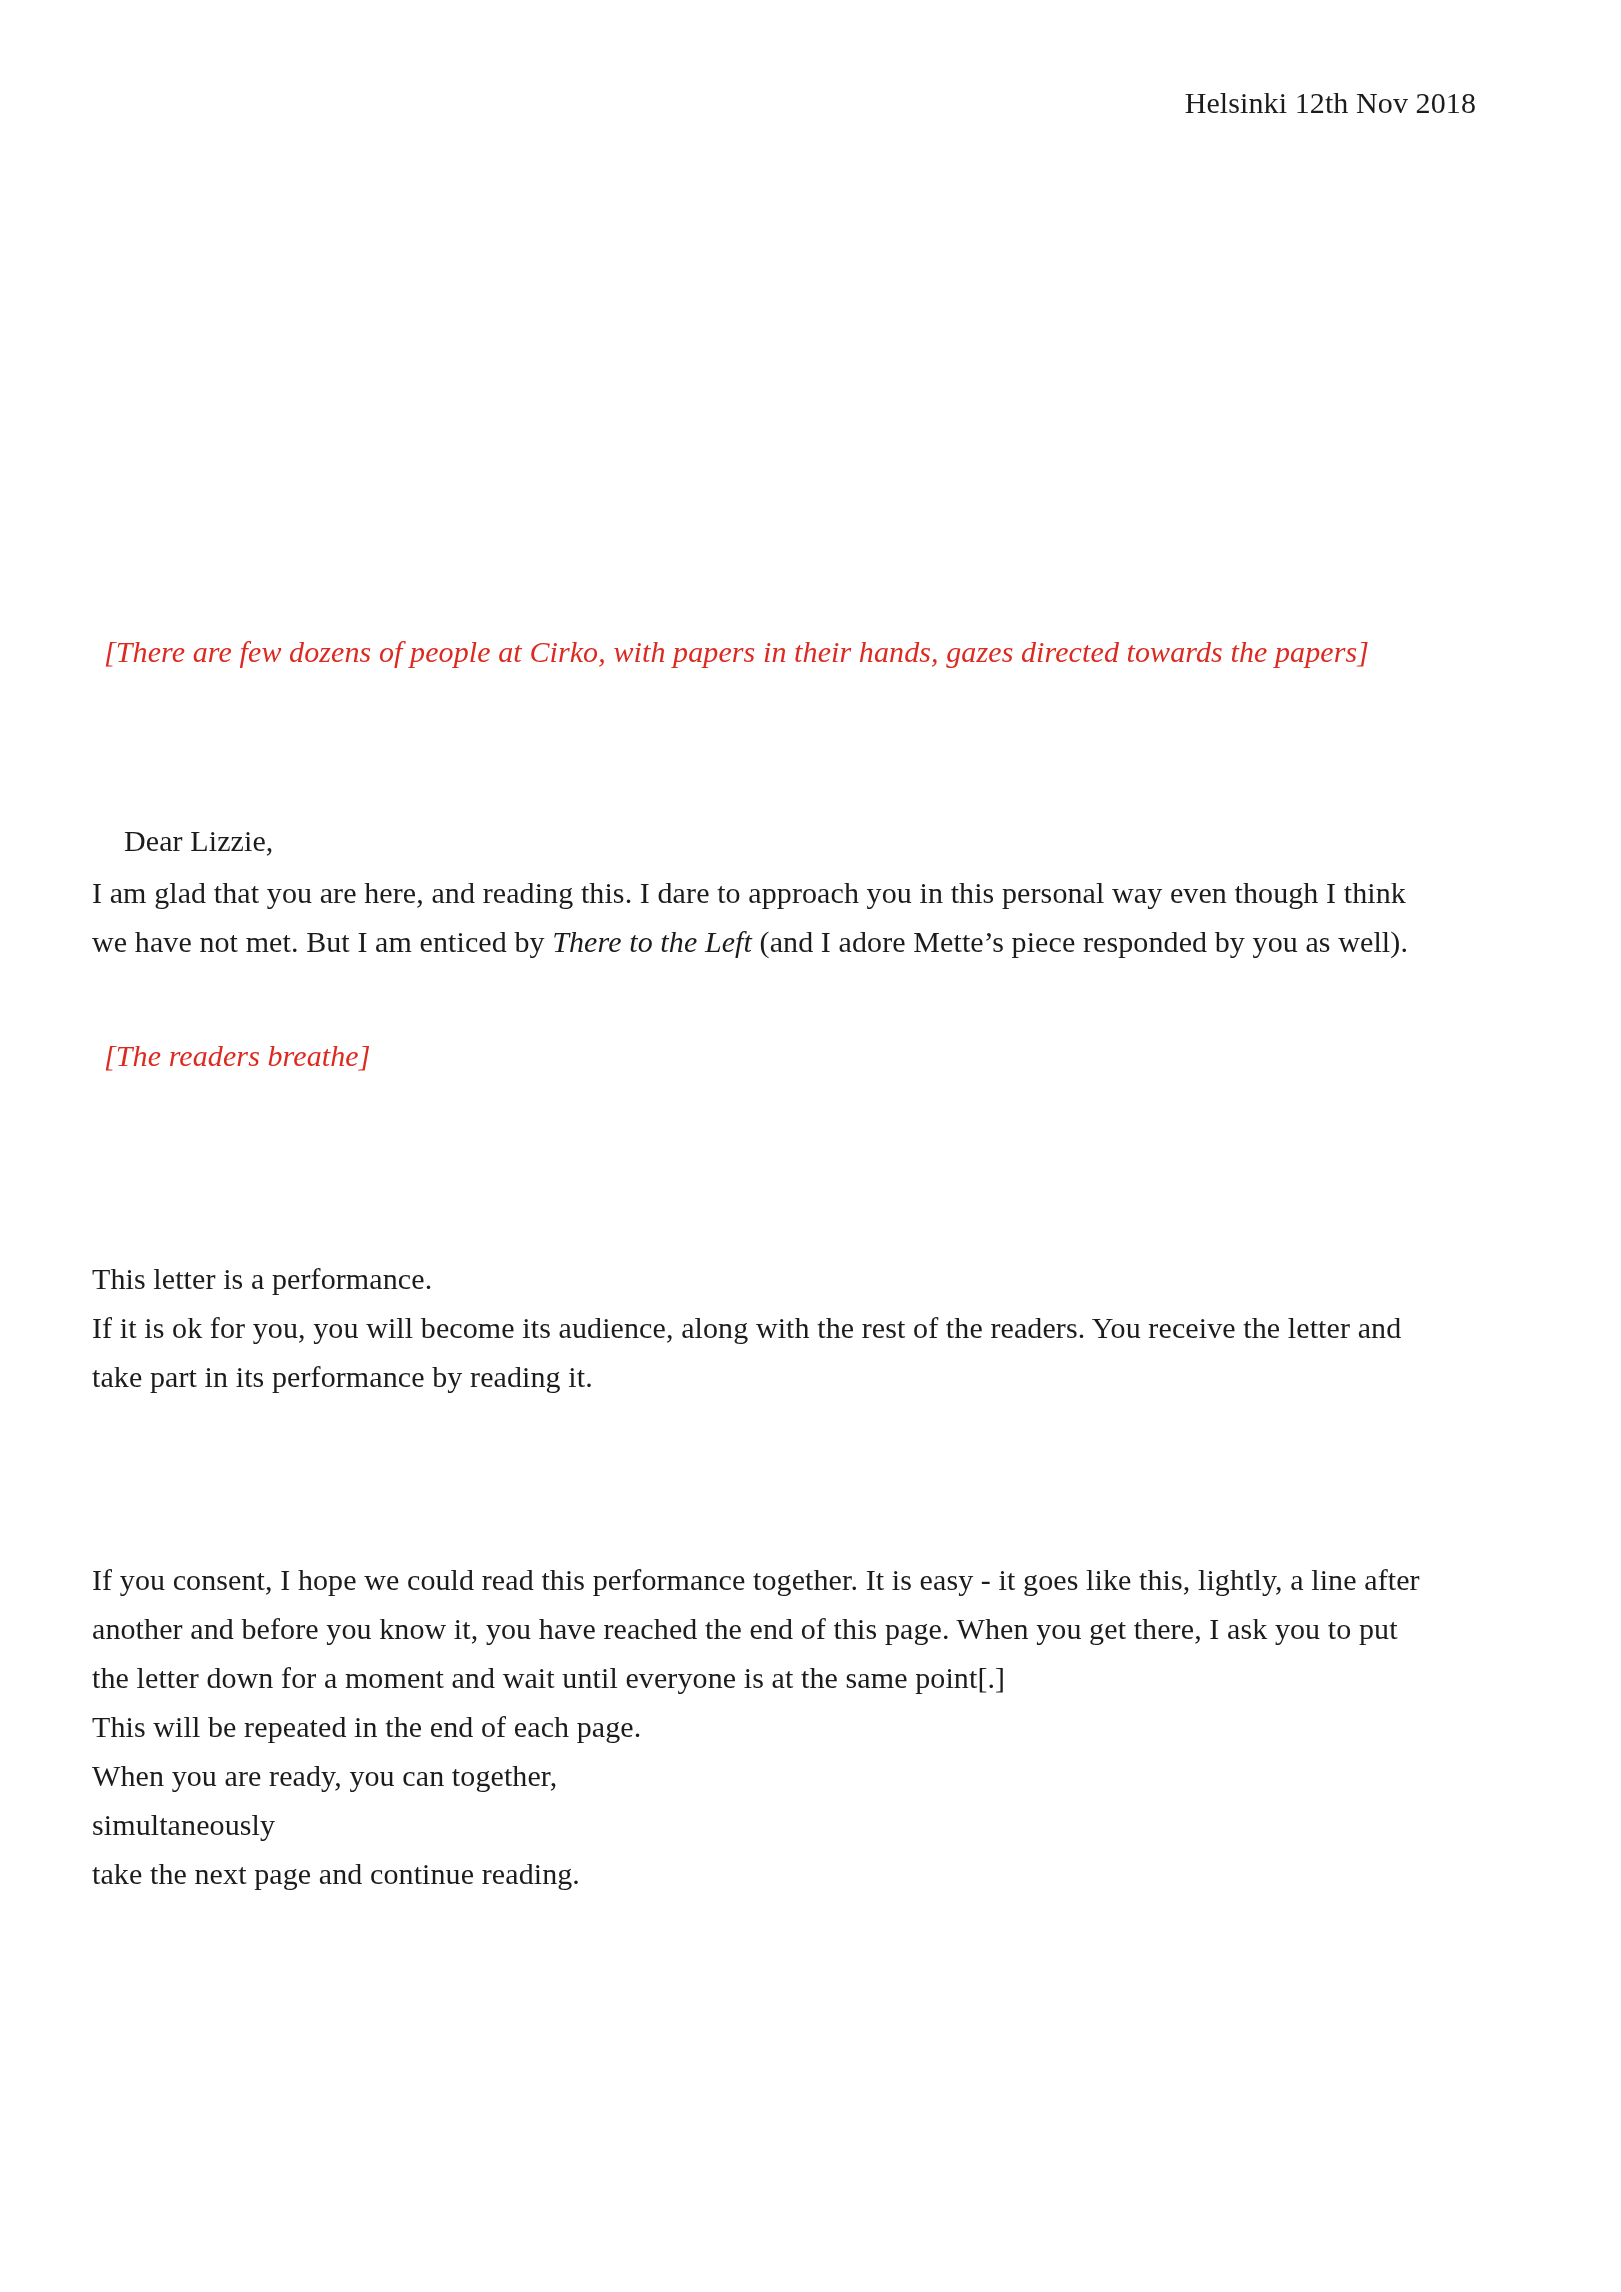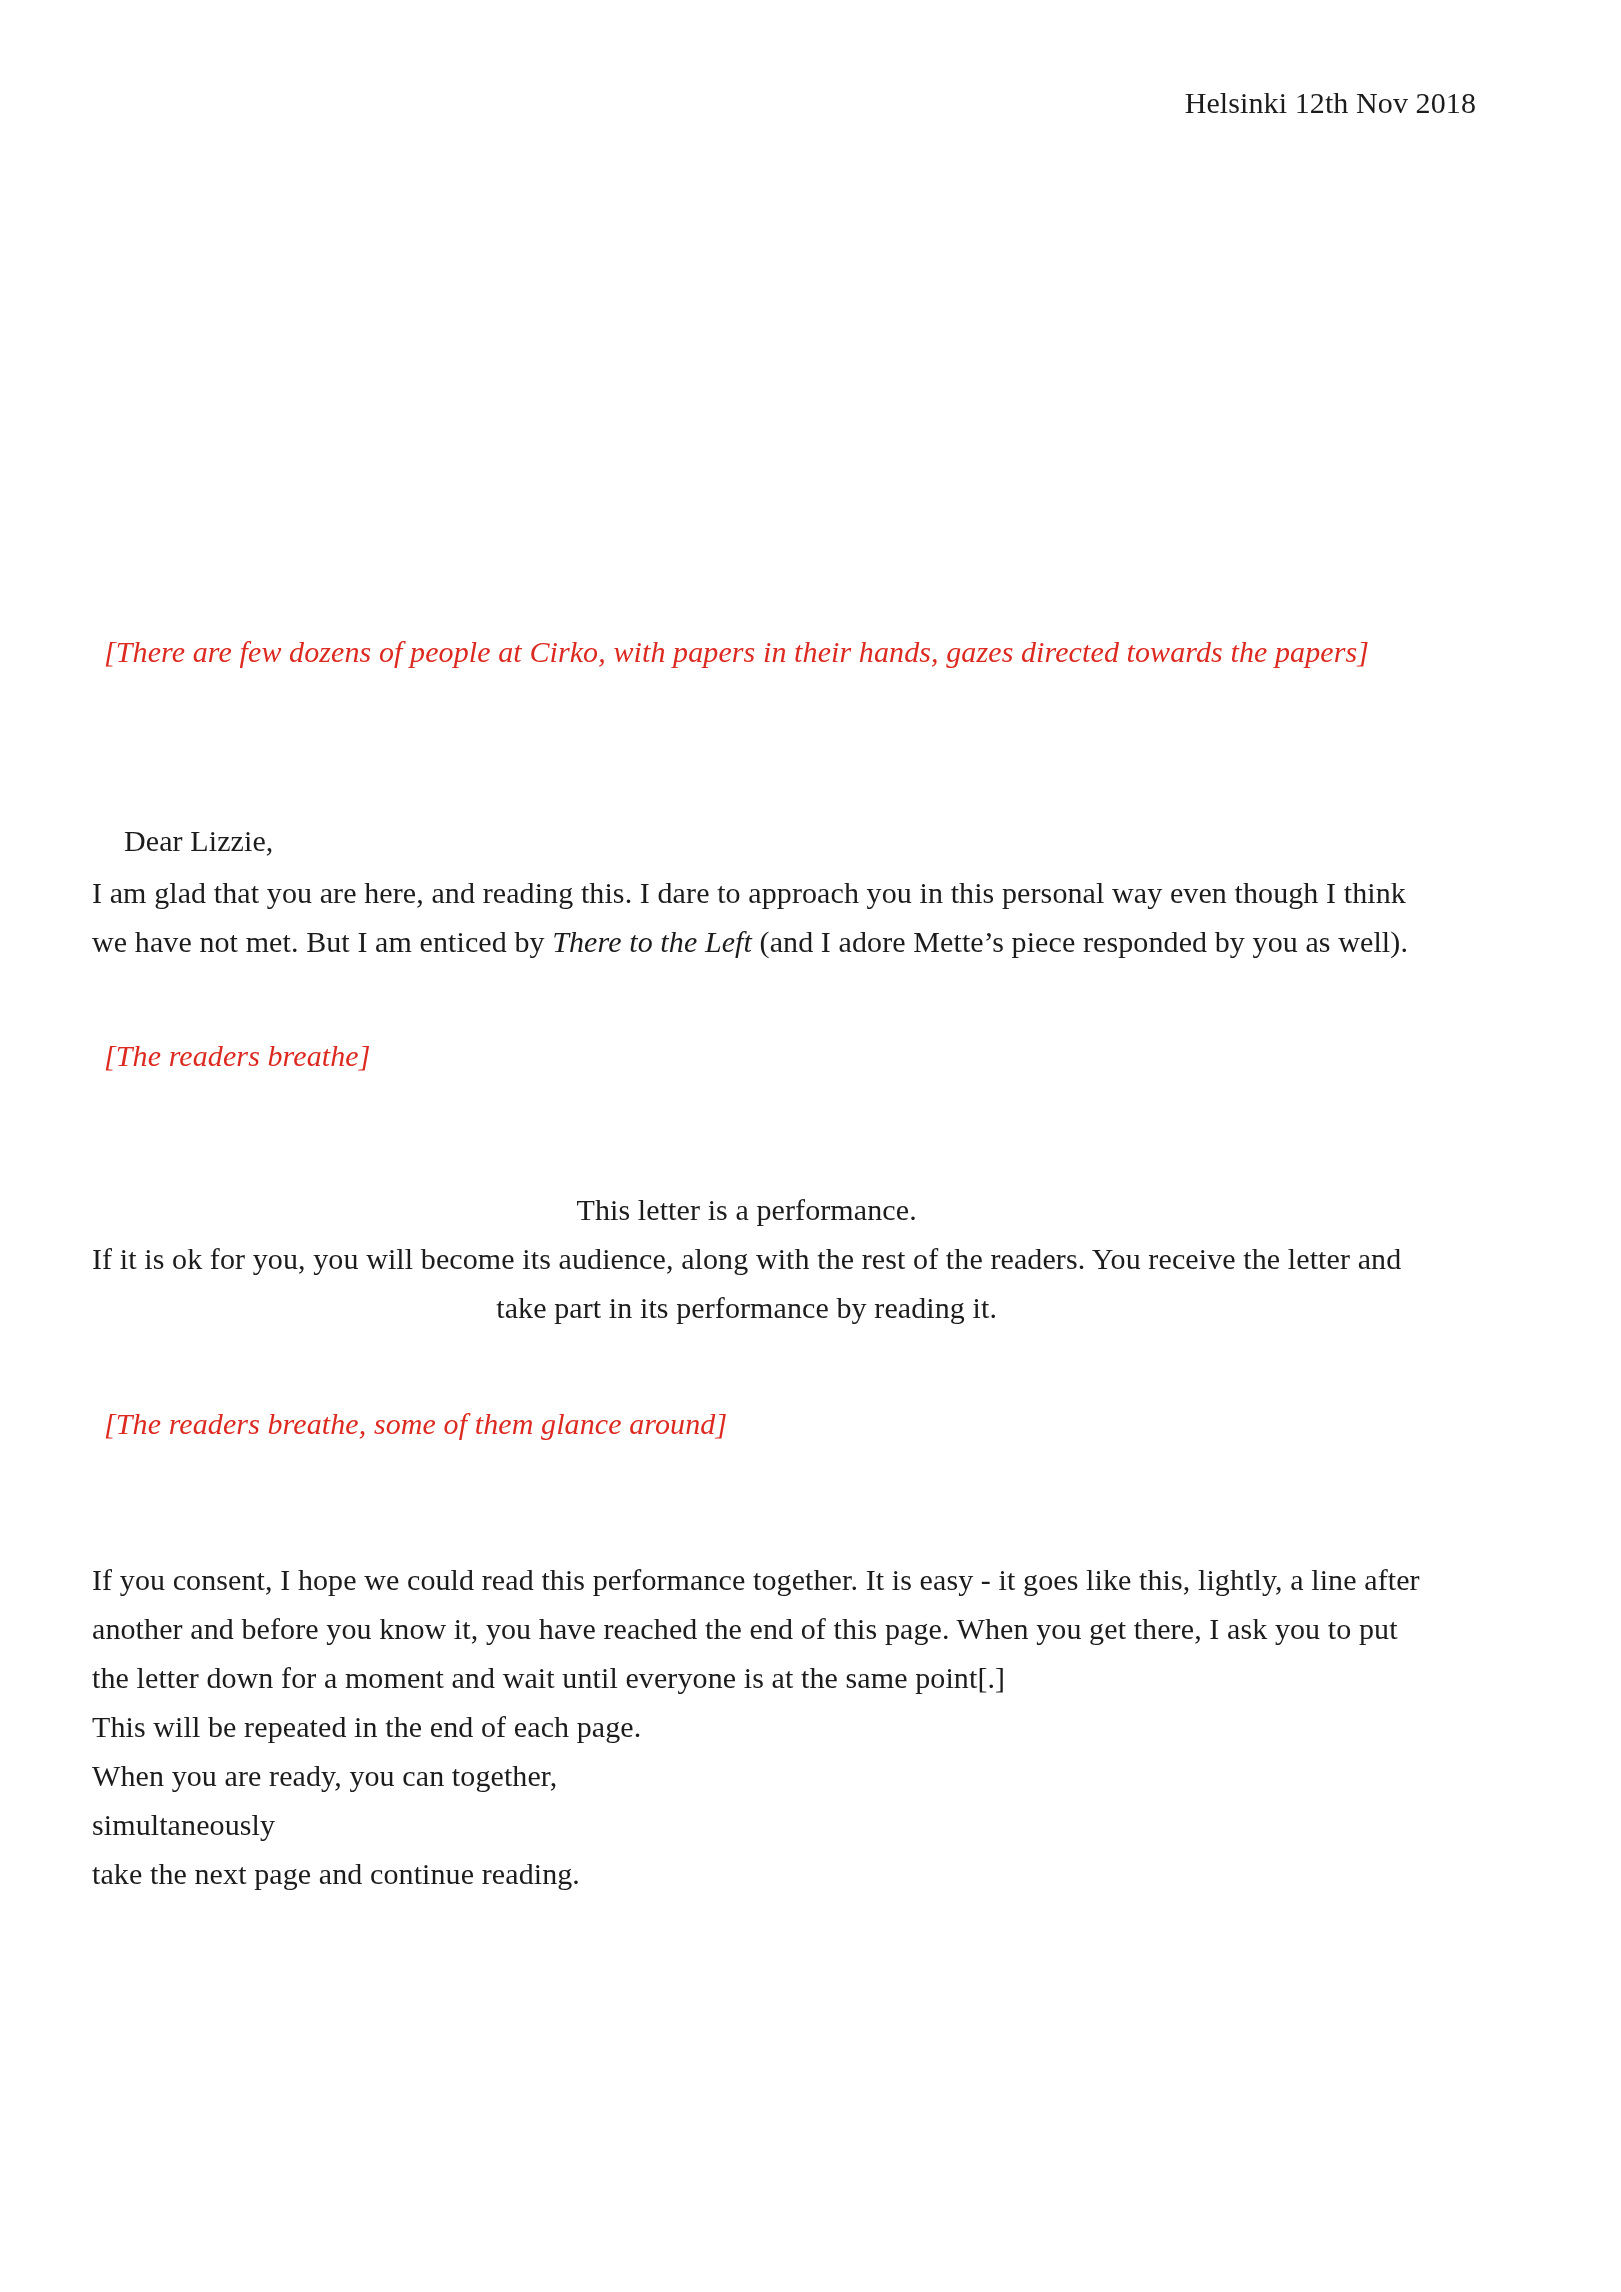--- a/index.html
+++ b/index.html
@@ -49,25 +49,24 @@
 
   <p class="block stage" style="top: 627px;">[There are few dozens of people at Cirko, with papers in their hands, gazes directed towards the papers]</p>
 
   <p class="block" style="top: 816px; margin-left: 32px;">Dear Lizzie,</p>
 
   <p class="block" style="top: 868px;"><span>I am glad that you are here, and reading this. I dare to approach you in this personal way even though I think
 we have not met. But I am enticed by </span><span class="book-title">There to the Left</span><span> (and I adore Mette’s piece responded by you as well).</span></p>
 
   <p class="block stage" style="top: 1031px;">[The readers breathe]</p>
 
-  <p class="block" style="top: 1185px; text-align: center;">This letter is a performance.
+  <p class="block" style="top: 1254px;">This letter is a performance.
 If it is ok for you, you will become its audience, along with the rest of the readers. You receive the letter and
 take part in its performance by reading it.</p>
 
-  <p class="block stage" style="top: 1399px;">[The readers breathe, some of them glance around]</p>
 
   <p class="block" style="top: 1555px;">If you consent, I hope we could read this performance together. It is easy - it goes like this, lightly, a line after
 another and before you know it, you have reached the end of this page. When you get there, I ask you to put
 the letter down for a moment and wait until everyone is at the same point[.]
 This will be repeated in the end of each page.
 When you are ready, you can together,
 simultaneously
 take the next page and continue reading.</p>
 
 

